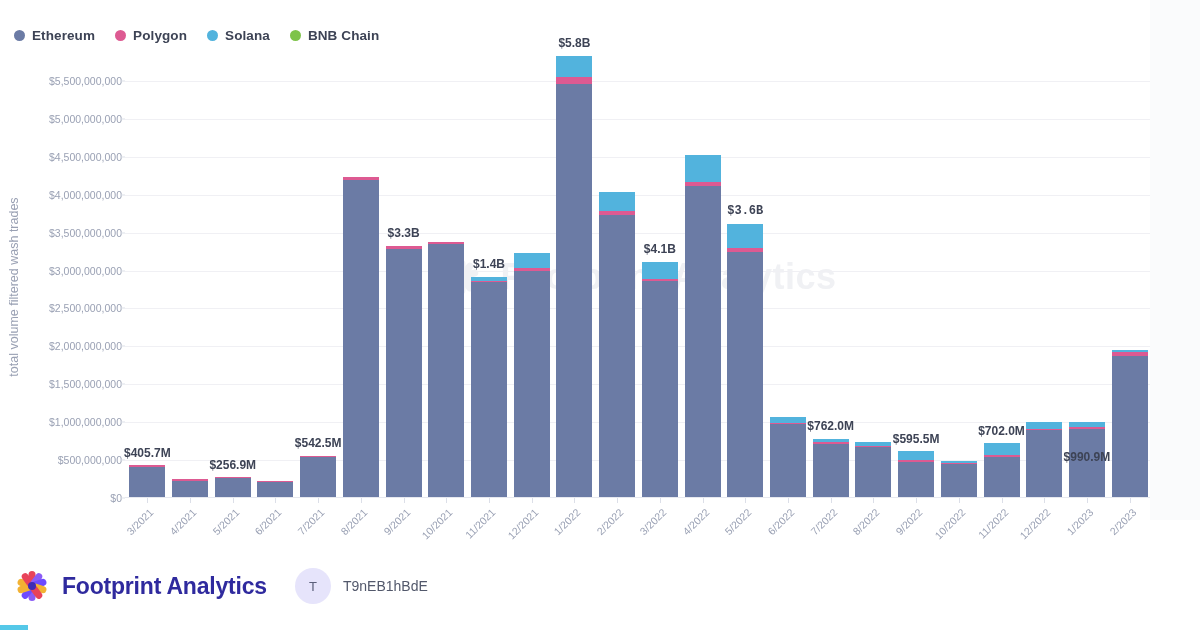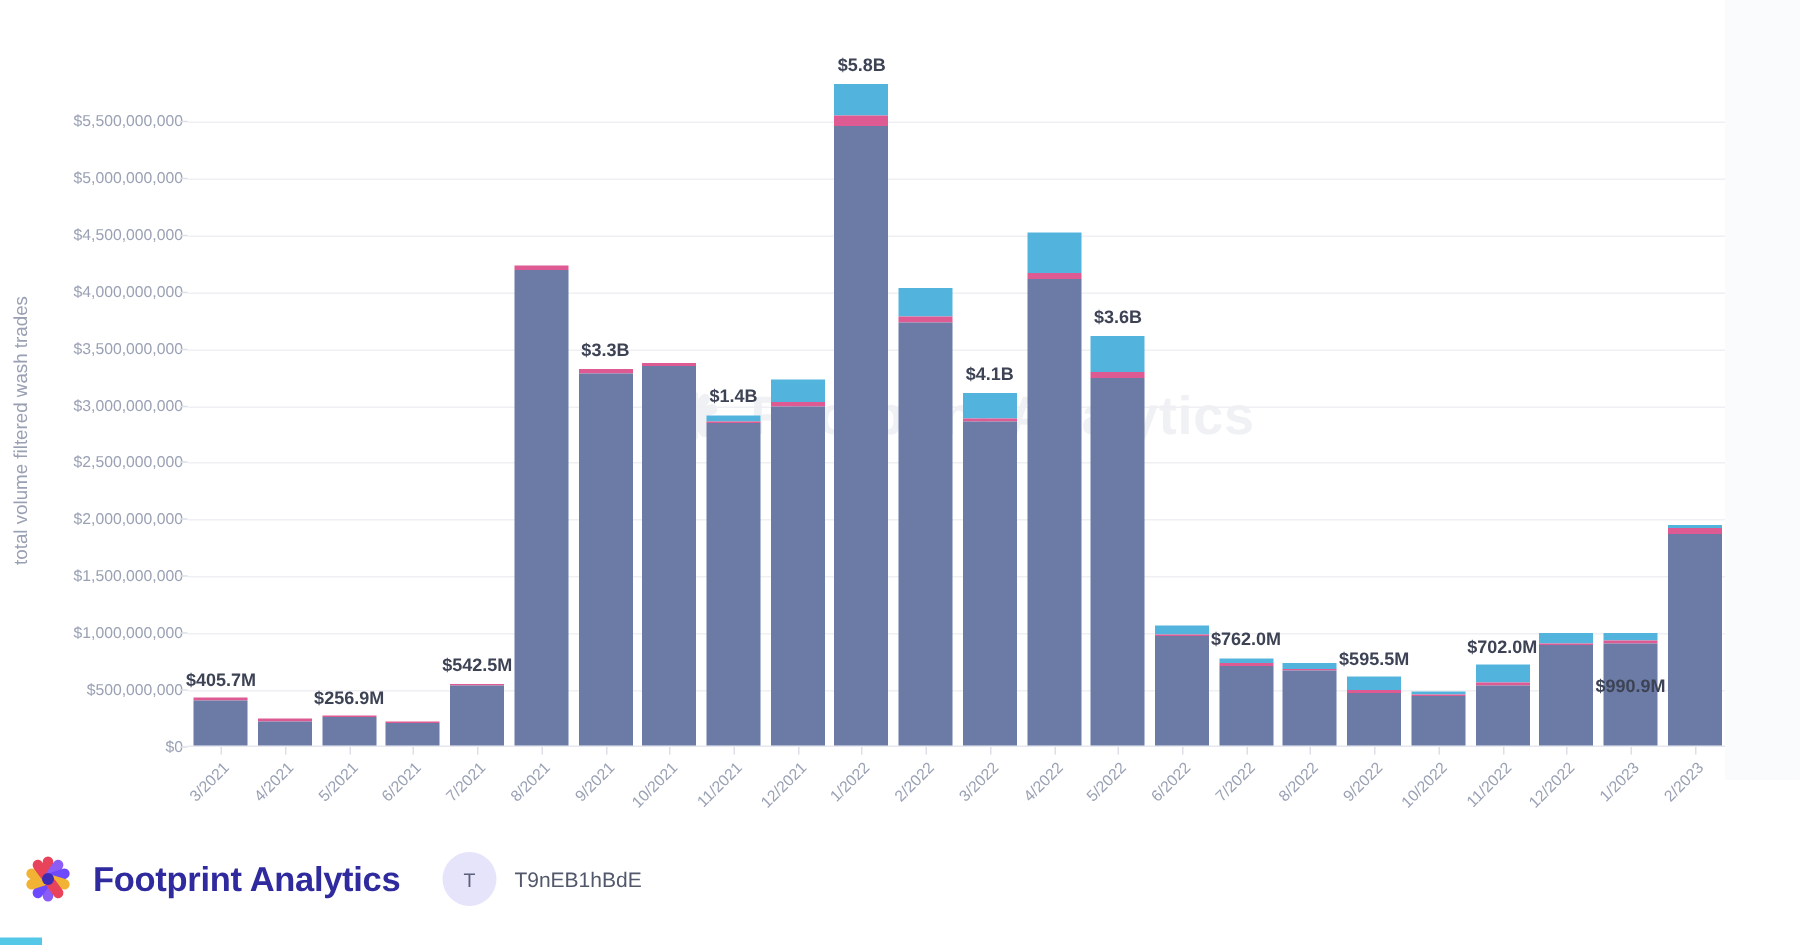--- a/index.html
+++ b/index.html
@@ -179,20 +179,38 @@
     width: 28px; height: 5px; background: #55c8e8;
   }
 </style>
 </head>
 <body>
 
 <div id="app">
 
   <div class="page-bg-right"></div>
 
+  <div id="legend">
+      <div class="legend-item">
+        <span class="legend-dot" style="background: rgb(107, 123, 165);"></span>
+        <span class="legend-label">Ethereum</span>
+      </div>
+      <div class="legend-item">
+        <span class="legend-dot" style="background: rgb(221, 90, 146);"></span>
+        <span class="legend-label">Polygon</span>
+      </div>
+      <div class="legend-item">
+        <span class="legend-dot" style="background: rgb(82, 179, 221);"></span>
+        <span class="legend-label">Solana</span>
+      </div>
+      <div class="legend-item">
+        <span class="legend-dot" style="background: rgb(126, 195, 74);"></span>
+        <span class="legend-label">BNB Chain</span>
+      </div>
+    </div>
 
   <div id="chart">
     <div id="ylabel-wrap">
       <div id="ylabel">total volume filtered wash trades</div>
     </div>
 
     <div id="plot">
 
       <div id="watermark">
         <div class="wm-flower">
@@ -341,21 +359,21 @@
           <div class="seg" style="height: 4.17043px; background: rgb(221, 90, 146);"></div>
           <div class="seg" style="height: 26.16px; background: rgb(82, 179, 221);"></div>
         </div>
         <div class="xtick-mark" style="left: 577.562px; top: 436px;"></div>
         <div class="xtick" style="left: 517.562px; width: 60px; top: 444px;">4/2022</div>
         <div class="bar-group" style="left: 602.271px; width: 36px;">
           <div class="seg" style="height: 244.918px; background: rgb(107, 123, 165);"></div>
           <div class="seg" style="height: 4.17043px; background: rgb(221, 90, 146);"></div>
           <div class="seg" style="height: 24.2643px; background: rgb(82, 179, 221);"></div>
         </div>
-        <div class="bar-label" style="left: 620.271px; top: 141.647px;">$3.6B</div>
+        <div class="bar-label" style="left: 620.271px; top: 141.647px; font-family: Liberation Mono, monospace;">$3.6B</div>
         <div class="xtick-mark" style="left: 620.271px; top: 436px;"></div>
         <div class="xtick" style="left: 560.271px; width: 60px; top: 444px;">5/2022</div>
         <div class="bar-group" style="left: 644.979px; width: 36px;">
           <div class="seg" style="height: 72.793px; background: rgb(107, 123, 165);"></div>
           <div class="seg" style="height: 1.5px; background: rgb(221, 90, 146);"></div>
           <div class="seg" style="height: 5.68696px; background: rgb(82, 179, 221);"></div>
         </div>
         <div class="xtick-mark" style="left: 662.979px; top: 436px;"></div>
         <div class="xtick" style="left: 602.979px; width: 60px; top: 444px;">6/2022</div>
         <div class="bar-group" style="left: 687.688px; width: 36px;">

